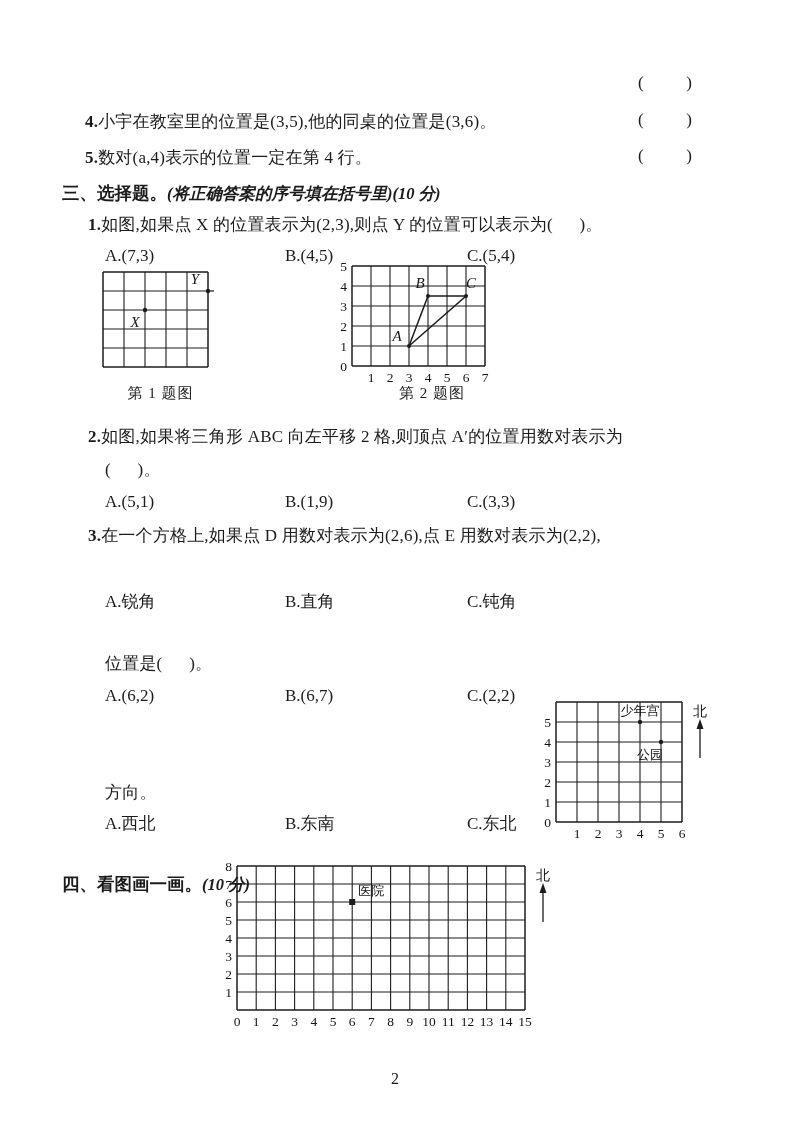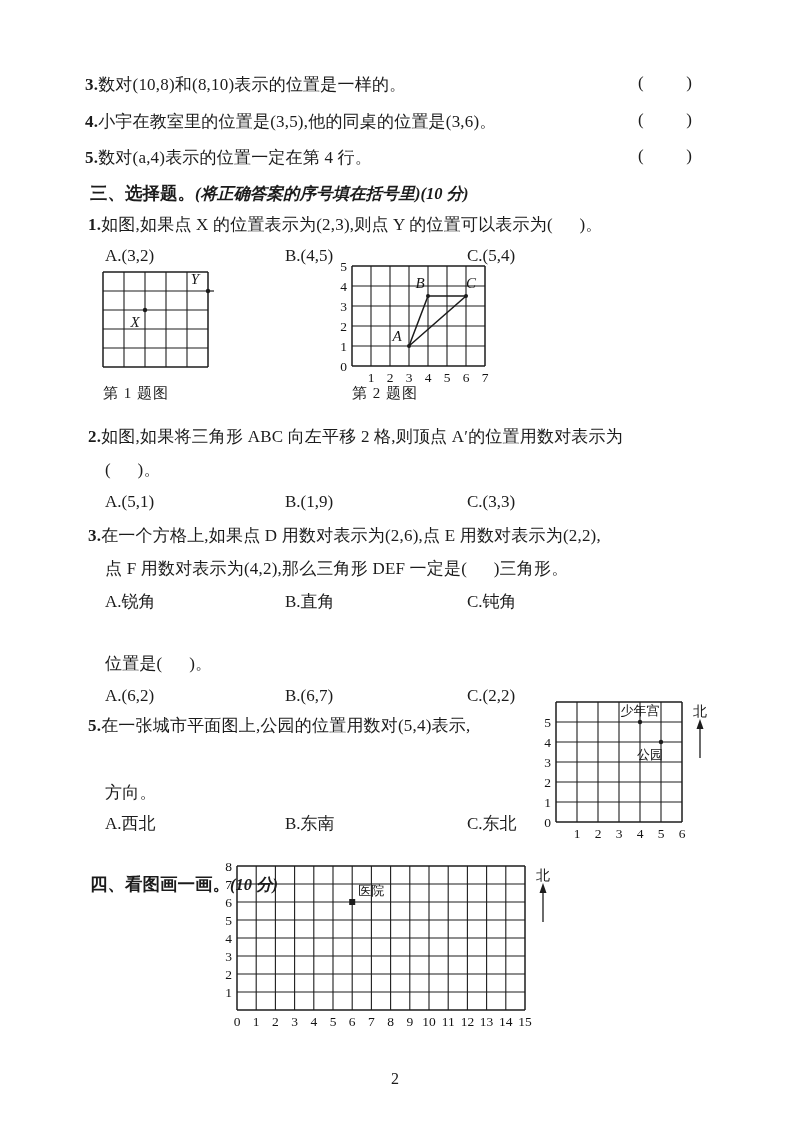--- a/index.html
+++ b/index.html
@@ -1,46 +1,45 @@
 <!DOCTYPE html>
 <html><head>
 <meta charset="utf-8">
 <style>
   html,body{margin:0;padding:0;background:#ffffff;}
   .page{position:relative;width:793px;height:1122px;background:#ffffff;overflow:hidden;
         font-family:"Liberation Serif","DejaVu Serif",serif;color:#1b1b1b;}
   .line{position:absolute;font-size:17px;white-space:pre;letter-spacing:.2px;}
   .qnum{font-weight:bold;}
   .bracket{position:absolute;font-size:17px;white-space:pre;}
-  .sec{position:absolute;font-size:17.5px;font-weight:bold;white-space:pre;margin-left:28px;}
+  .sec{position:absolute;font-size:17.5px;font-weight:bold;white-space:pre;}
   .sec .note{font-weight:600;font-style:italic;font-size:16.5px;}
   .opt{position:absolute;font-size:17px;white-space:pre;}
-  .caption{position:absolute;font-size:15px;text-align:left;letter-spacing:1px;}
+  .caption{position:absolute;font-size:15px;text-align:center;letter-spacing:1px;}
   .figure{position:absolute;}
   .pagenum{position:absolute;font-size:16px;}
   svg text{font-family:"Liberation Serif","DejaVu Serif",serif;}
 </style>
 </head>
 <body>
 
 <div class="page">
 
-  <div class="line" style="left:85px;top:73px"><span class="qnum">3.</span><span>数对(10,8)和(8,10)表示的位置是一样的。</span></div>
   <div class="bracket" style="left:638px;top:73px">(          )</div>
 
   <div class="line" style="left:85px;top:110px"><span class="qnum">4.</span><span>小宇在教室里的位置是(3,5),他的同桌的位置是(3,6)。</span></div>
   <div class="bracket" style="left:638px;top:110px">(          )</div>
 
   <div class="line" style="left:85px;top:146px"><span class="qnum">5.</span><span>数对(a,4)表示的位置一定在第 4 行。</span></div>
   <div class="bracket" style="left:638px;top:146px">(          )</div>
 
   <div class="sec" style="left:62px;top:181px"><span>三、选择题。</span><span class="note">(将正确答案的序号填在括号里)(10 分)</span></div>
 
   <div class="line" style="left:88px;top:213px"><span class="qnum">1.</span><span>如图,如果点 X 的位置表示为(2,3),则点 Y 的位置可以表示为(      )。</span></div>
-  <div class="opt" style="left:105px;top:246px">A.(3,2)</div>
+  <div class="opt" style="left:105px;top:246px">A.(7,3)</div>
   <div class="opt" style="left:285px;top:246px">B.(4,5)</div>
   <div class="opt" style="left:467px;top:246px">C.(5,4)</div>
 
   <div class="figure" style="left:97px;top:266px"><svg width="117" height="107">
         <line x1="6" y1="6" x2="6" y2="101" stroke="#1c1c1c" stroke-width="1.5"></line>
         <line x1="27" y1="6" x2="27" y2="101" stroke="#1c1c1c" stroke-width="1.1"></line>
         <line x1="48" y1="6" x2="48" y2="101" stroke="#1c1c1c" stroke-width="1.1"></line>
         <line x1="69" y1="6" x2="69" y2="101" stroke="#1c1c1c" stroke-width="1.1"></line>
         <line x1="90" y1="6" x2="90" y2="101" stroke="#1c1c1c" stroke-width="1.1"></line>
         <line x1="111" y1="6" x2="111" y2="101" stroke="#1c1c1c" stroke-width="1.5"></line>
@@ -96,31 +95,29 @@
       </svg></div>
   <div class="caption" style="left:352px;top:384px;width:160px">第 2 题图</div>
 
   <div class="line" style="left:88px;top:425px"><span class="qnum">2.</span><span>如图,如果将三角形 ABC 向左平移 2 格,则顶点 A′的位置用数对表示为</span></div>
   <div class="line" style="left:105px;top:458px">(      )。</div>
   <div class="opt" style="left:105px;top:492px">A.(5,1)</div>
   <div class="opt" style="left:285px;top:492px">B.(1,9)</div>
   <div class="opt" style="left:467px;top:492px">C.(3,3)</div>
 
   <div class="line" style="left:88px;top:524px"><span class="qnum">3.</span><span>在一个方格上,如果点 D 用数对表示为(2,6),点 E 用数对表示为(2,2),</span></div>
-  <div class="line" style="left:105px;top:557px">点 F 用数对表示为(4,2),那么三角形 DEF 一定是(      )三角形。</div>
   <div class="opt" style="left:105px;top:590px">A.锐角</div>
   <div class="opt" style="left:285px;top:590px">B.直角</div>
   <div class="opt" style="left:467px;top:590px">C.钝角</div>
 
   <div class="line" style="left:105px;top:652px">位置是(      )。</div>
   <div class="opt" style="left:105px;top:686px">A.(6,2)</div>
   <div class="opt" style="left:285px;top:686px">B.(6,7)</div>
   <div class="opt" style="left:467px;top:686px">C.(2,2)</div>
 
-  <div class="line" style="left:88px;top:714px"><span class="qnum">5.</span><span>在一张城市平面图上,公园的位置用数对(5,4)表示,</span></div>
   <div class="line" style="left:105px;top:781px">方向。</div>
   <div class="opt" style="left:105px;top:812px">A.西北</div>
   <div class="opt" style="left:285px;top:812px">B.东南</div>
   <div class="opt" style="left:467px;top:812px">C.东北</div>
 
   <div class="figure" style="left:538px;top:696px"><svg width="184" height="150">
         <line x1="18" y1="6" x2="18" y2="126" stroke="#1c1c1c" stroke-width="1.5"></line>
         <line x1="39" y1="6" x2="39" y2="126" stroke="#1c1c1c" stroke-width="1.1"></line>
         <line x1="60" y1="6" x2="60" y2="126" stroke="#1c1c1c" stroke-width="1.1"></line>
         <line x1="81" y1="6" x2="81" y2="126" stroke="#1c1c1c" stroke-width="1.1"></line>

